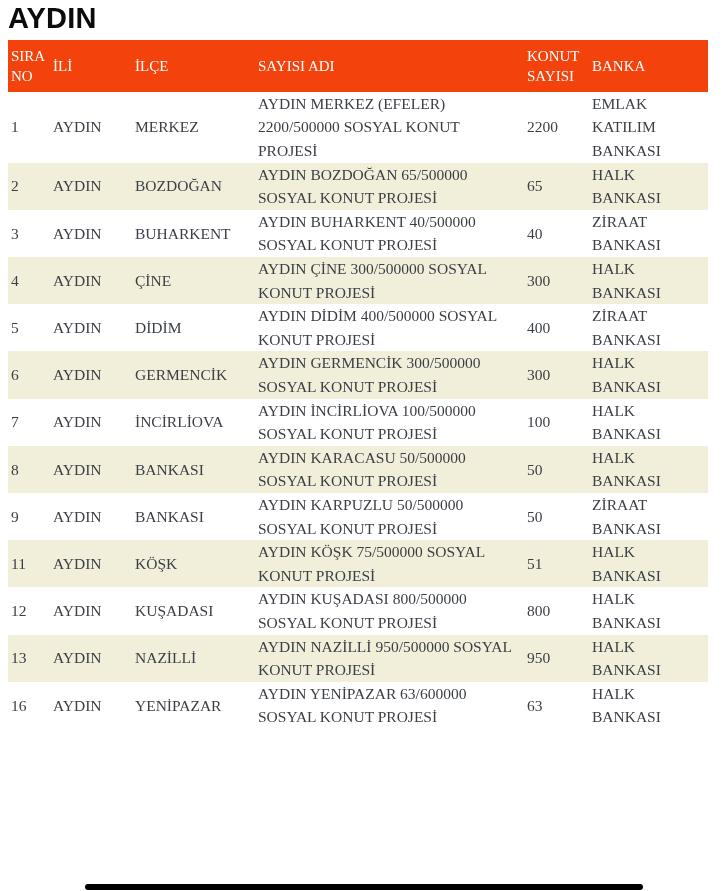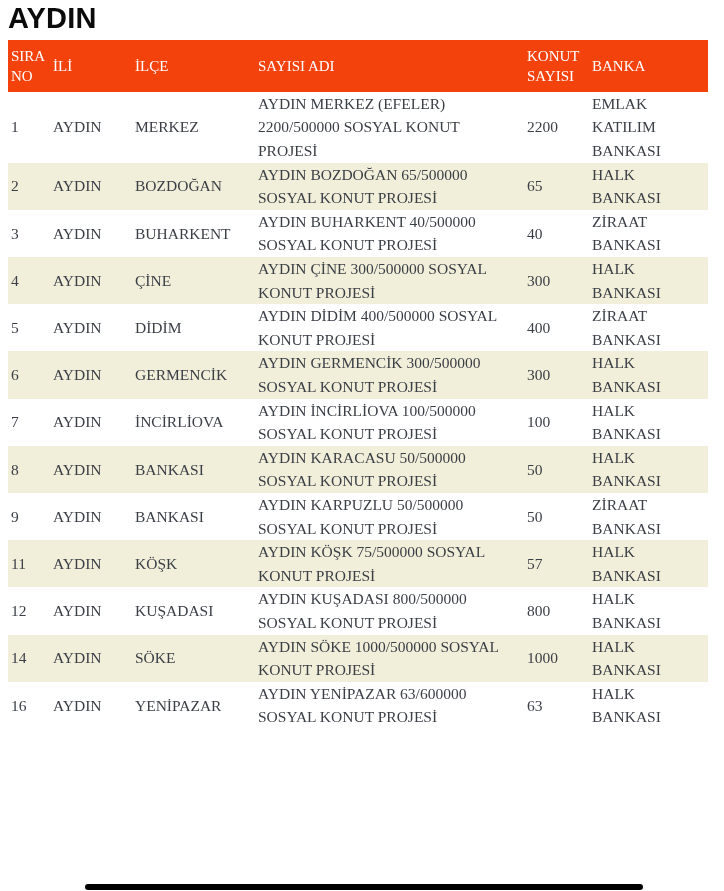--- a/index.html
+++ b/index.html
@@ -158,37 +158,37 @@
         <td class="cell-ilce">BANKASI</td>
         <td class="cell-proje-adi">AYDIN KARPUZLU 50/500000 SOSYAL KONUT PROJESİ</td>
         <td class="cell-konut-sayisi">50</td>
         <td class="cell-banka">ZİRAAT BANKASI</td>
       </tr>
       <tr>
         <td class="cell-sira-no">11</td>
         <td class="cell-ili">AYDIN</td>
         <td class="cell-ilce">KÖŞK</td>
         <td class="cell-proje-adi">AYDIN KÖŞK 75/500000 SOSYAL KONUT PROJESİ</td>
-        <td class="cell-konut-sayisi">57</td>
+        <td class="cell-konut-sayisi">51</td>
         <td class="cell-banka">HALK BANKASI</td>
       </tr>
       <tr>
         <td class="cell-sira-no">12</td>
         <td class="cell-ili">AYDIN</td>
         <td class="cell-ilce">KUŞADASI</td>
         <td class="cell-proje-adi">AYDIN KUŞADASI 800/500000 SOSYAL KONUT PROJESİ</td>
         <td class="cell-konut-sayisi">800</td>
         <td class="cell-banka">HALK BANKASI</td>
       </tr>
       <tr>
-        <td class="cell-sira-no">14</td>
-        <td class="cell-ili">AYDIN</td>
-        <td class="cell-ilce">SÖKE</td>
-        <td class="cell-proje-adi">AYDIN SÖKE 1000/500000 SOSYAL KONUT PROJESİ</td>
-        <td class="cell-konut-sayisi">1000</td>
+        <td class="cell-sira-no">13</td>
+        <td class="cell-ili">AYDIN</td>
+        <td class="cell-ilce">NAZİLLİ</td>
+        <td class="cell-proje-adi">AYDIN NAZİLLİ 950/500000 SOSYAL KONUT PROJESİ</td>
+        <td class="cell-konut-sayisi">950</td>
         <td class="cell-banka">HALK BANKASI</td>
       </tr>
       <tr>
         <td class="cell-sira-no">16</td>
         <td class="cell-ili">AYDIN</td>
         <td class="cell-ilce">YENİPAZAR</td>
         <td class="cell-proje-adi">AYDIN YENİPAZAR 63/600000 SOSYAL KONUT PROJESİ</td>
         <td class="cell-konut-sayisi">63</td>
         <td class="cell-banka">HALK BANKASI</td>
       </tr>

